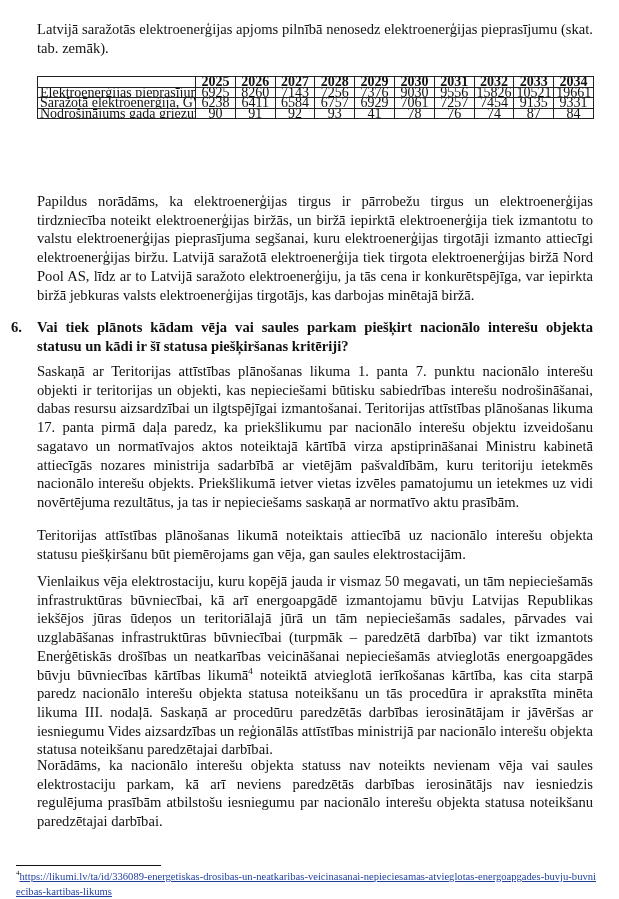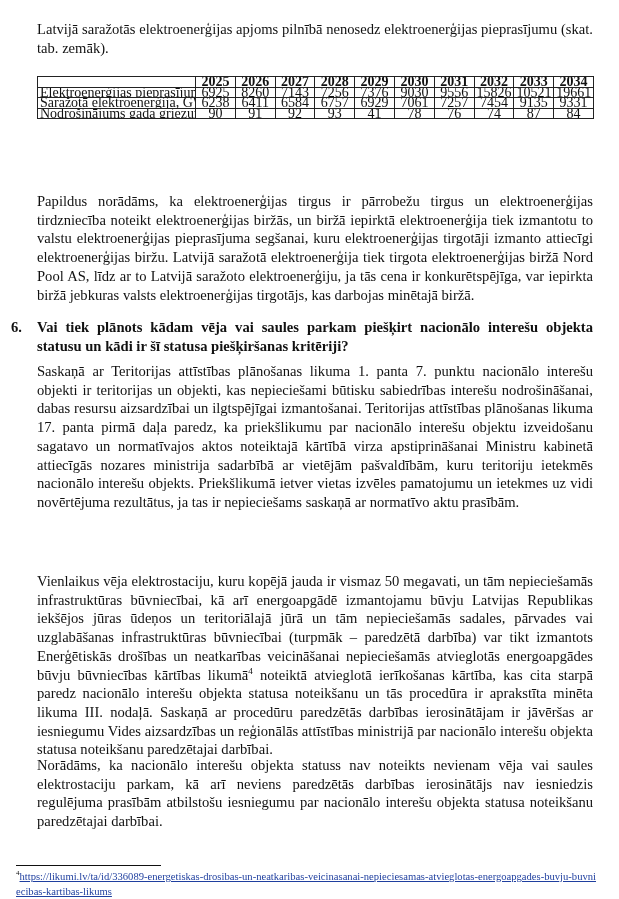--- a/index.html
+++ b/index.html
@@ -203,20 +203,21 @@
 
   <p class="para" style="top:176px;">Papildus norādāms, ka elektroenerģijas tirgus ir pārrobežu tirgus un elektroenerģijas tirdzniecība noteikt elektroenerģijas biržās, un biržā iepirktā elektroenerģija tiek izmantotu to valstu elektroenerģijas pieprasījuma segšanai, kuru elektroenerģijas tirgotāji izmanto attiecīgi elektroenerģijas biržu. Latvijā saražotā elektroenerģija tiek tirgota elektroenerģijas biržā Nord Pool AS, līdz ar to Latvijā saražoto elektroenerģiju, ja tās cena ir konkurētspējīga, var iepirkta biržā jebkuras valsts elektroenerģijas tirgotājs, kas darbojas minētajā biržā.</p>
 
   <div class="question">
     <span class="num">6.</span>
     <span class="qtext">Vai tiek plānots kādam vēja vai saules parkam piešķirt nacionālo interešu objekta statusu un kādi ir šī statusa piešķiršanas kritēriji?</span>
   </div>
 
   <p class="para indent" style="top:346px;">Saskaņā ar Teritorijas attīstības plānošanas likuma 1. panta 7. punktu nacionālo interešu objekti ir teritorijas un objekti, kas nepieciešami būtisku sabiedrības interešu nodrošināšanai, dabas resursu aizsardzībai un ilgtspējīgai izmantošanai. Teritorijas attīstības plānošanas likuma 17. panta pirmā daļa paredz, ka priekšlikumu par nacionālo interešu objektu izveidošanu sagatavo un normatīvajos aktos noteiktajā kārtībā virza apstiprināšanai Ministru kabinetā attiecīgās nozares ministrija sadarbībā ar vietējām pašvaldībām, kuru teritoriju ietekmēs nacionālo interešu objekts. Priekšlikumā ietver vietas izvēles pamatojumu un ietekmes uz vidi novērtējuma rezultātus, ja tas ir nepieciešams saskaņā ar normatīvo aktu prasībām.</p>
 
+  <p class="para indent" style="top:510px;">Teritorijas attīstības plānošanas likumā noteiktais attiecībā uz nacionālo interešu objekta statusu piešķiršanu būt piemērojams gan vēja, gan saules elektrostacijām.</p>
 
   <p class="para indent" style="top:556px;"><span>Vienlaikus vēja elektrostaciju, kuru kopējā jauda ir vismaz 50 megavati, un tām nepieciešamās infrastruktūras būvniecībai, kā arī energoapgādē izmantojamu būvju Latvijas Republikas iekšējos jūras ūdeņos un teritoriālajā jūrā un tām nepieciešamās sadales, pārvades vai uzglabāšanas infrastruktūras būvniecībai (turpmāk – paredzētā darbība) var tikt izmantots Enerģētiskās drošības un neatkarības veicināšanai nepieciešamās atvieglotās energoapgādes būvju būvniecības kārtības likumā</span><sup class="fn">4</sup><span> noteiktā atvieglotā ierīkošanas kārtība, kas cita starpā paredz nacionālo interešu objekta statusa noteikšanu un tās procedūra ir aprakstīta minēta likuma III. nodaļā. Saskaņā ar procedūru paredzētās darbības ierosinātājam ir jāvēršas ar iesniegumu Vides aizsardzības un reģionālās attīstības ministrijā par nacionālo interešu objekta statusa noteikšanu paredzētajai darbībai.</span></p>
 
   <p class="para indent" style="top:740px;">Norādāms, ka nacionālo interešu objekta statuss nav noteikts nevienam vēja vai saules elektrostaciju parkam, kā arī neviens paredzētās darbības ierosinātājs nav iesniedzis regulējuma prasībām atbilstošu iesniegumu par nacionālo interešu objekta statusa noteikšanu paredzētajai darbībai.</p>
 
   <div class="footnote-rule"></div>
 
   <div class="footnote">
     <sup>4</sup><a>https://likumi.lv/ta/id/336089-energetiskas-drosibas-un-neatkaribas-veicinasanai-nepieciesamas-atvieglotas-energoapgades-buvju-buvniecibas-kartibas-likums</a>
   </div>

